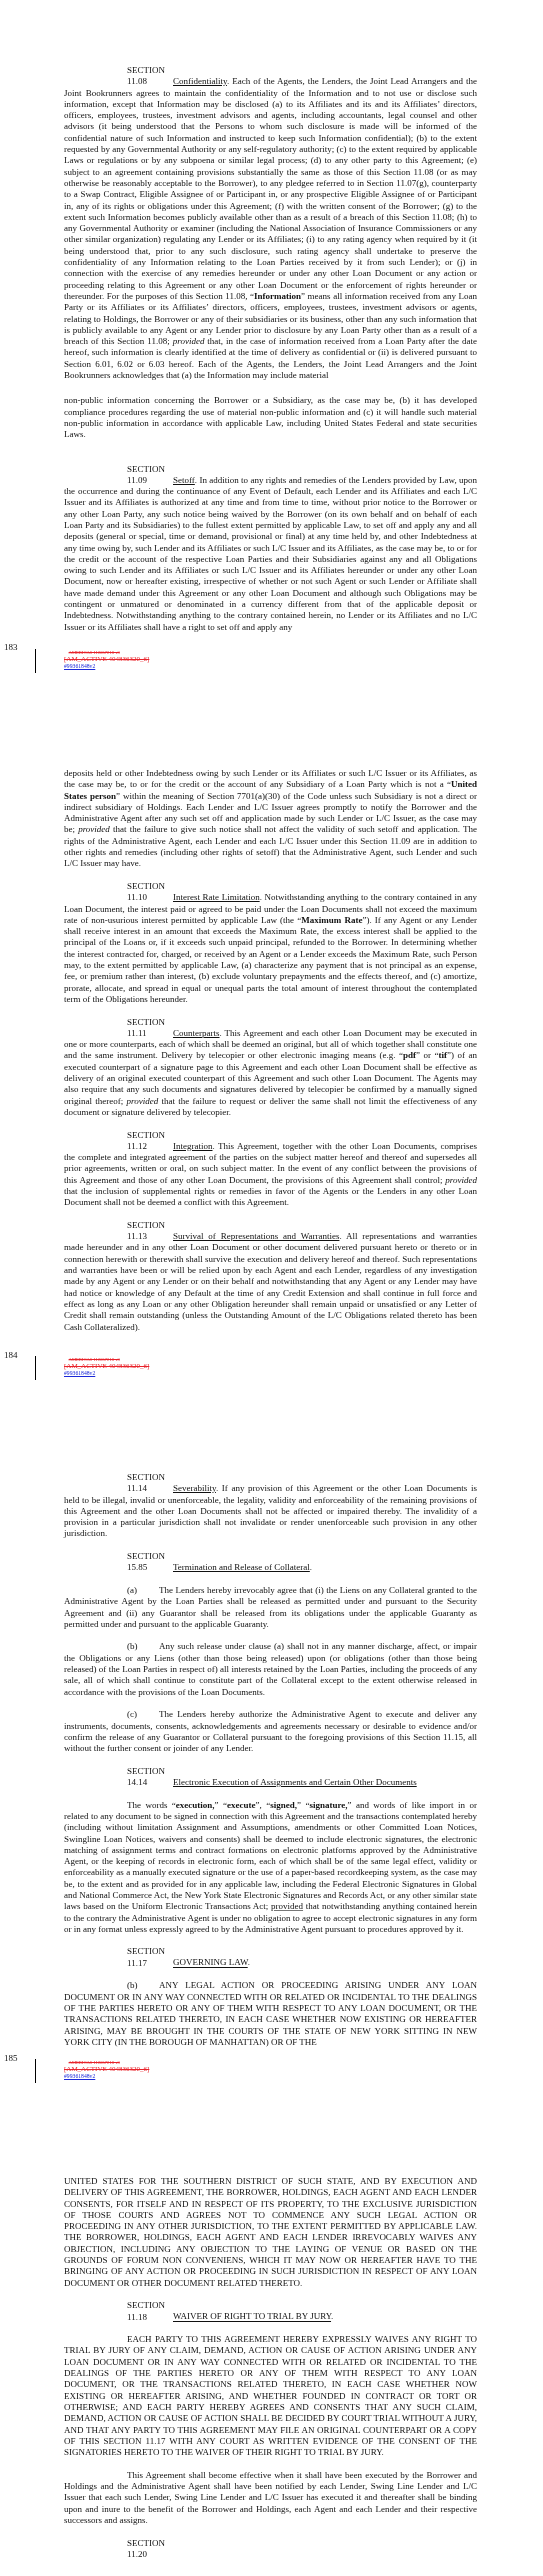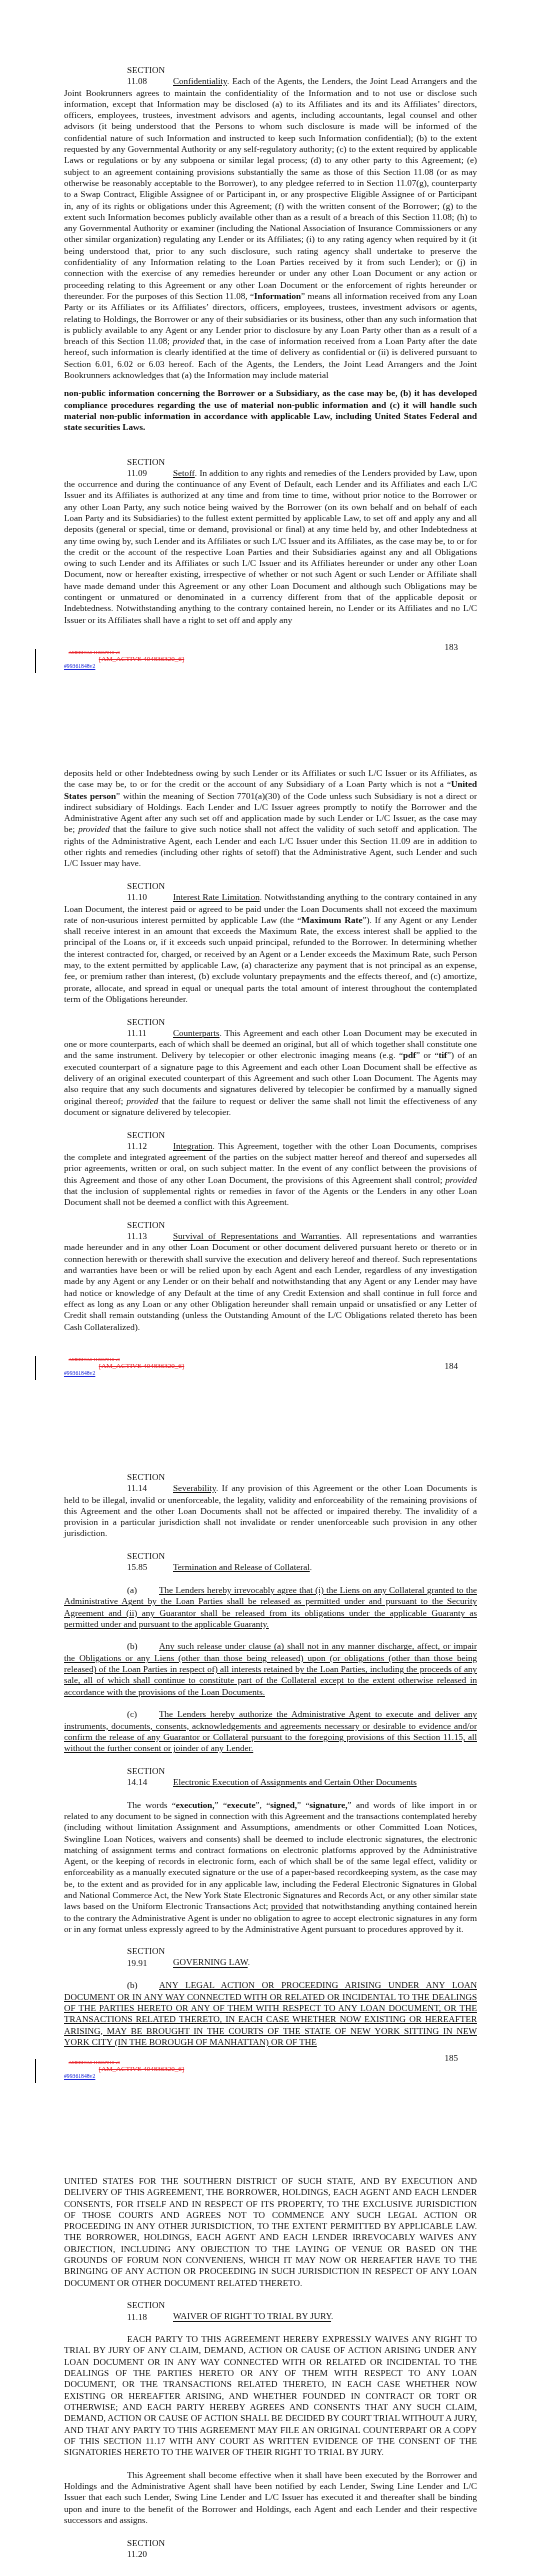--- a/index.html
+++ b/index.html
@@ -8,42 +8,42 @@
     position: absolute; left: 0; width: 544px; height: 703px;
     background: #ffffff;
   }
   .text-col {
     position: absolute; left: 64px; width: 413px;
     font-family: "Liberation Serif", "DejaVu Serif", serif;
     font-size: 9px; line-height: 11.3px; color: #111;
   }
   .para { margin: 0 0 11.3px 0; text-align: justify; text-align-last: left; }
   .para.indent { text-indent: 63px; }
-  .para.sub { text-indent: 63px; text-decoration: underline; }
+  .para.sub { text-indent: 63px; }
   .para.continuation-split { margin-bottom: 0; }
-  .para.after-split { margin-top: 7px; font-weight: bold; }
+  .para.after-split { margin-top: 14px; }
   .sec-num { display: inline-block; width: 46px; text-indent: 0; }
   .sub-label { display: inline-block; width: 32px; text-indent: 0; }
   .u { text-decoration: underline; }
   .b { font-weight: bold; }
   .i { font-style: italic; }
   .uu { text-decoration: underline; text-decoration-color: #777; }
   .page-num {
-    position: absolute; left: 16px; width: 442px; text-align: right;
+    position: absolute; left: 4px; width: 442px; text-align: left;
     font-family: "Liberation Serif", serif; font-size: 9px; color: #111;
   }
   .footer {
     position: absolute; left: 64px; width: 155px;
     font-family: "Liberation Serif", serif; line-height: 1.15;
   }
   .change-bar {
     position: absolute; left: 35px; width: 1px; height: 24px; background: #000;
   }
   .fc-old1 { display: block; color: #e8232a; font-size: 4.6px; text-decoration: line-through; padding-left: 4.6px; }
-  .fc-old2 { display: block; color: #e8232a; font-size: 7px; text-decoration: line-through; text-align: center; }
+  .fc-old2 { display: block; color: #e8232a; font-size: 7px; text-decoration: line-through; }
   .fc-new  { display: block; color: #1a28d8; font-size: 5.7px; text-decoration: underline; }
 </style>
 </head>
 <body>
 
 <div id="doc">
 
   <div class="page" style="top:0px;">
     <div class="text-col" style="top:65px;">
         <p class="para indent continuation-split"><span class="sec-num">SECTION 11.08</span><span class="u">Confidentiality</span><span>.  Each of the Agents, the Lenders, the Joint Lead Arrangers and the Joint Bookrunners agrees to maintain the confidentiality of the Information and to not use or disclose such information, except that Information may be disclosed (a) to its Affiliates and its and its Affiliates’ directors, officers, employees, trustees, investment advisors and agents, including accountants, legal counsel and other advisors (it being understood that the Persons to whom such disclosure is made will be informed of the confidential nature of such Information and instructed to keep such Information confidential); (b) to the extent requested by any Governmental Authority or any self-regulatory authority; (c) to the extent required by applicable Laws or regulations or by any subpoena or similar legal process; (d) to any other party to this Agreement; (e) subject to an agreement containing provisions substantially the same as those of this Section 11.08 (or as may otherwise be reasonably acceptable to the Borrower), to any pledgee referred to in Section 11.07(g), counterparty to a Swap Contract, Eligible Assignee of or Participant in, or any prospective Eligible Assignee of or Participant in, any of its rights or obligations under this Agreement; (f) with the written consent of the Borrower; (g) to the extent such Information becomes publicly available other than as a result of a breach of this Section 11.08; (h) to any Governmental Authority or examiner (including the National Association of Insurance Commissioners or any other similar organization) regulating any Lender or its Affiliates; (i) to any rating agency when required by it (it being understood that, prior to any such disclosure, such rating agency shall undertake to preserve the confidentiality of any Information relating to the Loan Parties received by it from such Lender); or (j) in connection with the exercise of any remedies hereunder or under any other Loan Document or any action or proceeding relating to this Agreement or any other Loan Document or the enforcement of rights hereunder or thereunder.  For the purposes of this Section 11.08, “</span><span class="b">Information</span><span>” means all information received from any Loan Party or its Affiliates or its Affiliates’ directors, officers, employees, trustees, investment advisors or agents, relating to Holdings, the Borrower or any of their subsidiaries or its business, other than any such information that is publicly available to any Agent or any Lender prior to disclosure by any Loan Party other than as a result of a breach of this Section 11.08; </span><span class="i">provided</span><span> that, in the case of information received from a Loan Party after the date hereof, such information is clearly identified at the time of delivery as confidential or (ii) is delivered pursuant to Section 6.01, 6.02 or 6.03 hereof.  Each of the Agents, the Lenders, the Joint Lead Arrangers and the Joint Bookrunners acknowledges that (a) the Information may include material</span></p>
@@ -60,39 +60,39 @@
   </div>
 
   <div class="page" style="top:703px;">
     <div class="text-col" style="top:65px;">
         <p class="para"><span>deposits held or other Indebtedness owing by such Lender or its Affiliates or such L/C Issuer or its Affiliates, as the case may be, to or for the credit or the account of any Subsidiary of a Loan Party which is not a “</span><span class="b">United States person</span><span>” within the meaning of Section 7701(a)(30) of the Code unless such Subsidiary is not a direct or indirect subsidiary of Holdings.  Each Lender and L/C Issuer agrees promptly to notify the Borrower and the Administrative Agent after any such set off and application made by such Lender or L/C Issuer, as the case may be; </span><span class="i">provided</span><span> that the failure to give such notice shall not affect the validity of such setoff and application.  The rights of the Administrative Agent, each Lender and each L/C Issuer under this Section 11.09 are in addition to other rights and remedies (including other rights of setoff) that the Administrative Agent, such Lender and such L/C Issuer may have.</span></p>
         <p class="para indent"><span class="sec-num">SECTION 11.10</span><span class="u">Interest Rate Limitation</span><span>.  Notwithstanding anything to the contrary contained in any Loan Document, the interest paid or agreed to be paid under the Loan Documents shall not exceed the maximum rate of non-usurious interest permitted by applicable Law (the “</span><span class="b">Maximum Rate</span><span>”).  If any Agent or any Lender shall receive interest in an amount that exceeds the Maximum Rate, the excess interest shall be applied to the principal of the Loans or, if it exceeds such unpaid principal, refunded to the Borrower.  In determining whether the interest contracted for, charged, or received by an Agent or a Lender exceeds the Maximum Rate, such Person may, to the extent permitted by applicable Law, (a) characterize any payment that is not principal as an expense, fee, or premium rather than interest, (b) exclude voluntary prepayments and the effects thereof, and (c) amortize, prorate, allocate, and spread in equal or unequal parts the total amount of interest throughout the contemplated term of the Obligations hereunder.</span></p>
         <p class="para indent"><span class="sec-num">SECTION 11.11</span><span class="u">Counterparts</span><span>.  This Agreement and each other Loan Document may be executed in one or more counterparts, each of which shall be deemed an original, but all of which together shall constitute one and the same instrument.  Delivery by telecopier or other electronic imaging means (e.g. “</span><span class="b">pdf</span><span>” or “</span><span class="b">tif</span><span>”) of an executed counterpart of a signature page to this Agreement and each other Loan Document shall be effective as delivery of an original executed counterpart of this Agreement and such other Loan Document.  The Agents may also require that any such documents and signatures delivered by telecopier be confirmed by a manually signed original thereof; </span><span class="i">provided</span><span> that the failure to request or deliver the same shall not limit the effectiveness of any document or signature delivered by telecopier.</span></p>
         <p class="para indent"><span class="sec-num">SECTION 11.12</span><span class="u">Integration</span><span>.  This Agreement, together with the other Loan Documents, comprises the complete and integrated agreement of the parties on the subject matter hereof and thereof and supersedes all prior agreements, written or oral, on such subject matter.  In the event of any conflict between the provisions of this Agreement and those of any other Loan Document, the provisions of this Agreement shall control; </span><span class="i">provided</span><span> that the inclusion of supplemental rights or remedies in favor of the Agents or the Lenders in any other Loan Document shall not be deemed a conflict with this Agreement.</span></p>
         <p class="para indent"><span class="sec-num">SECTION 11.13</span><span class="u">Survival of Representations and Warranties</span><span>.  All representations and warranties made hereunder and in any other Loan Document or other document delivered pursuant hereto or thereto or in connection herewith or therewith shall survive the execution and delivery hereof and thereof.  Such representations and warranties have been or will be relied upon by each Agent and each Lender, regardless of any investigation made by any Agent or any Lender or on their behalf and notwithstanding that any Agent or any Lender may have had notice or knowledge of any Default at the time of any Credit Extension and shall continue in full force and effect as long as any Loan or any other Obligation hereunder shall remain unpaid or unsatisfied or any Letter of Credit shall remain outstanding (unless the Outstanding Amount of the L/C Obligations related thereto has been Cash Collateralized).</span></p>
       </div>
-    <div class="page-num" style="top:647px;margin-top:11px;">184</div>
+    <div class="page-num" style="top:647px;">184</div>
     <div class="change-bar" style="top:653px;"></div>
     <div class="footer" style="top:654px;">
       <span class="fc-old1">AMERICAS 112057218 v3</span>
       <span class="fc-old2">[AM_ACTIVE 404836320_6]</span>
       <span class="fc-new">#99361848v2</span>
     </div>
   </div>
 
   <div class="page" style="top:1406px;">
     <div class="text-col" style="top:66px;">
         <p class="para indent"><span class="sec-num">SECTION 11.14</span><span class="u">Severability</span><span>.  If any provision of this Agreement or the other Loan Documents is held to be illegal, invalid or unenforceable, the legality, validity and enforceability of the remaining provisions of this Agreement and the other Loan Documents shall not be affected or impaired thereby.  The invalidity of a provision in a particular jurisdiction shall not invalidate or render unenforceable such provision in any other jurisdiction.</span></p>
         <p class="para indent"><span class="sec-num">SECTION 15.85</span><span class="u">Termination and Release of Collateral</span><span>.</span></p>
         <p class="para sub"><span class="sub-label">(a)</span><span>The Lenders hereby irrevocably agree that (i) the Liens on any Collateral granted to the Administrative Agent by the Loan Parties shall be released as permitted under and pursuant to the Security Agreement and (ii) any Guarantor shall be released from its obligations under the applicable Guaranty as permitted under and pursuant to the applicable Guaranty.</span></p>
         <p class="para sub"><span class="sub-label">(b)</span><span>Any such release under clause (a) shall not in any manner discharge, affect, or impair the Obligations or any Liens (other than those being released) upon (or obligations (other than those being released) of the Loan Parties in respect of) all interests retained by the Loan Parties, including the proceeds of any sale, all of which shall continue to constitute part of the Collateral except to the extent otherwise released in accordance with the provisions of the Loan Documents.</span></p>
         <p class="para sub"><span class="sub-label">(c)</span><span>The Lenders hereby authorize the Administrative Agent to execute and deliver any instruments, documents, consents, acknowledgements and agreements necessary or desirable to evidence and/or confirm the release of any Guarantor or Collateral pursuant to the foregoing provisions of this Section 11.15, all without the further consent or joinder of any Lender.</span></p>
         <p class="para indent"><span class="sec-num">SECTION 14.14</span><span class="u">Electronic Execution of Assignments and Certain Other Documents</span></p>
         <p class="para indent"><span>The words “</span><span class="b">execution,</span><span>” “</span><span class="b">execute</span><span>”, “</span><span class="b">signed,</span><span>” “</span><span class="b">signature,</span><span>” and words of like import in or related to any document to be signed in connection with this Agreement and the transactions contemplated hereby (including without limitation Assignment and Assumptions, amendments or other Committed Loan Notices, Swingline Loan Notices, waivers and consents) shall be deemed to include electronic signatures, the electronic matching of assignment terms and contract formations on electronic platforms approved by the Administrative Agent, or the keeping of records in electronic form, each of which shall be of the same legal effect, validity or enforceability as a manually executed signature or the use of a paper-based recordkeeping system, as the case may be, to the extent and as provided for in any applicable law, including the Federal Electronic Signatures in Global and National Commerce Act, the New York State Electronic Signatures and Records Act, or any other similar state laws based on the Uniform Electronic Transactions Act; </span><span class="uu">provided</span><span> that notwithstanding anything contained herein to the contrary the Administrative Agent is under no obligation to agree to accept electronic signatures in any form or in any format unless expressly agreed to by the Administrative Agent pursuant to procedures approved by it.</span></p>
-        <p class="para indent"><span class="sec-num">SECTION 19.91</span><span class="u">GOVERNING LAW</span><span>.</span></p>
+        <p class="para indent"><span class="sec-num">SECTION 11.17</span><span class="u">GOVERNING LAW</span><span>.</span></p>
         <p class="para sub"><span class="sub-label">(b)</span><span>ANY LEGAL ACTION OR PROCEEDING ARISING UNDER ANY LOAN DOCUMENT OR IN ANY WAY CONNECTED WITH OR RELATED OR INCIDENTAL TO THE DEALINGS OF THE PARTIES HERETO OR ANY OF THEM WITH RESPECT TO ANY LOAN DOCUMENT, OR THE TRANSACTIONS RELATED THERETO, IN EACH CASE WHETHER NOW EXISTING OR HEREAFTER ARISING, MAY BE BROUGHT IN THE COURTS OF THE STATE OF NEW YORK SITTING IN NEW YORK CITY (IN THE BOROUGH OF MANHATTAN) OR OF THE</span></p>
       </div>
     <div class="page-num" style="top:647px;">185</div>
     <div class="change-bar" style="top:653px;"></div>
     <div class="footer" style="top:654px;">
       <span class="fc-old1">AMERICAS 112057218 v3</span>
       <span class="fc-old2">[AM_ACTIVE 404836320_6]</span>
       <span class="fc-new">#99361848v2</span>
     </div>
   </div>

